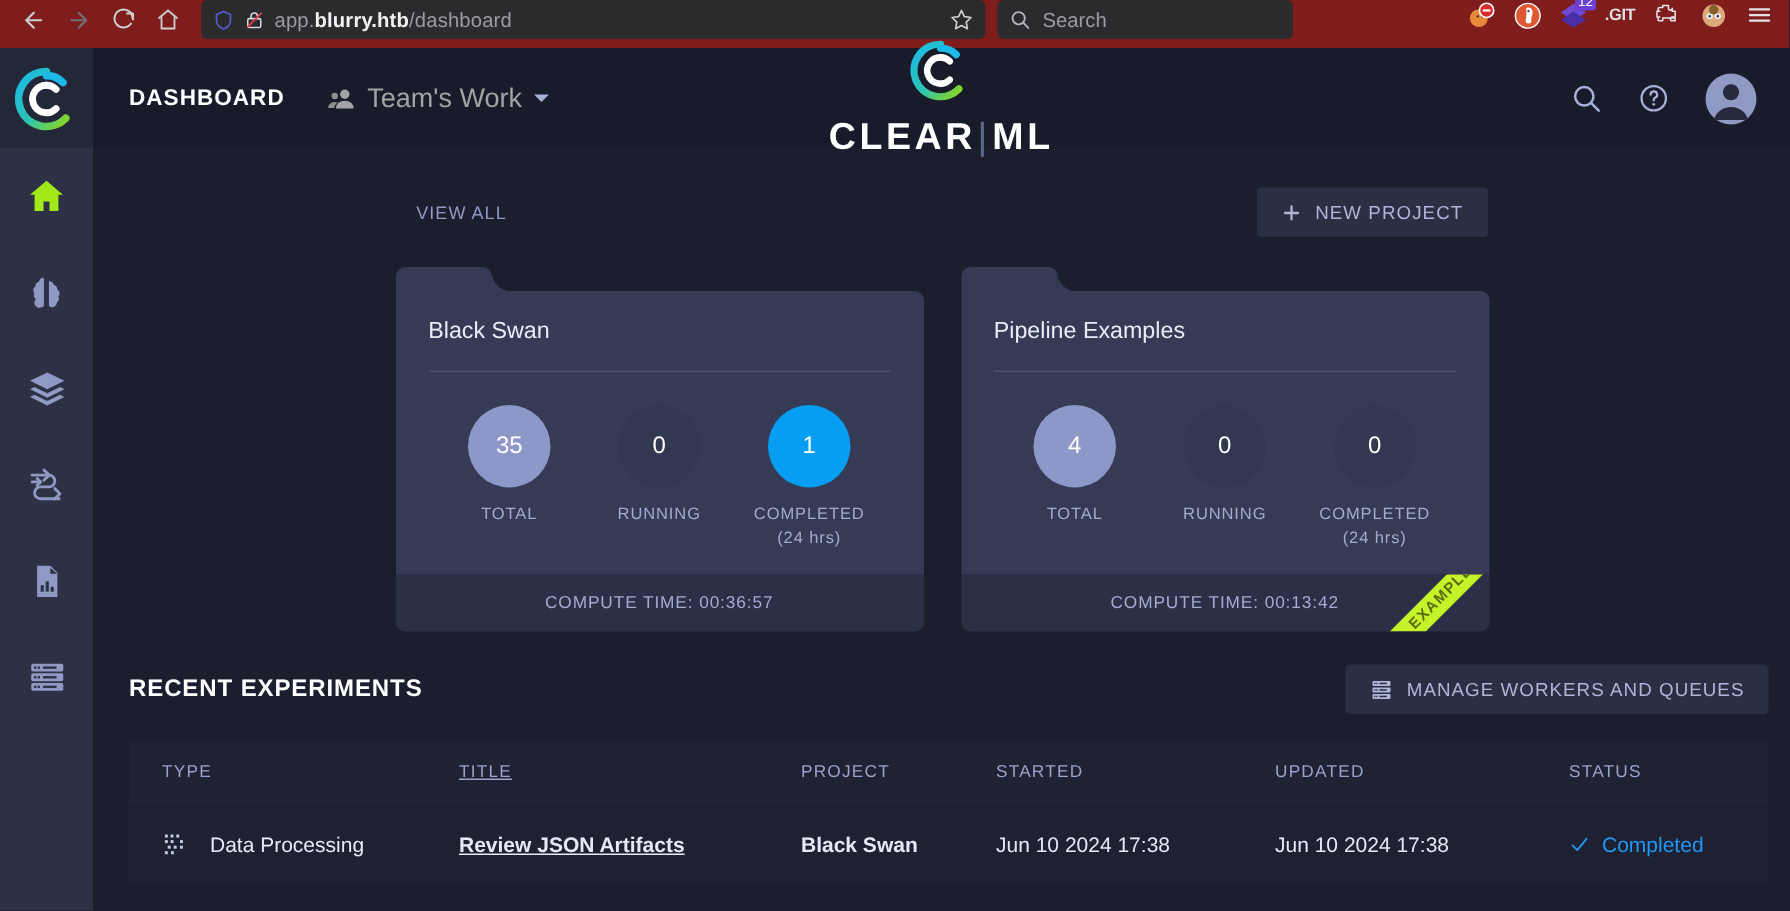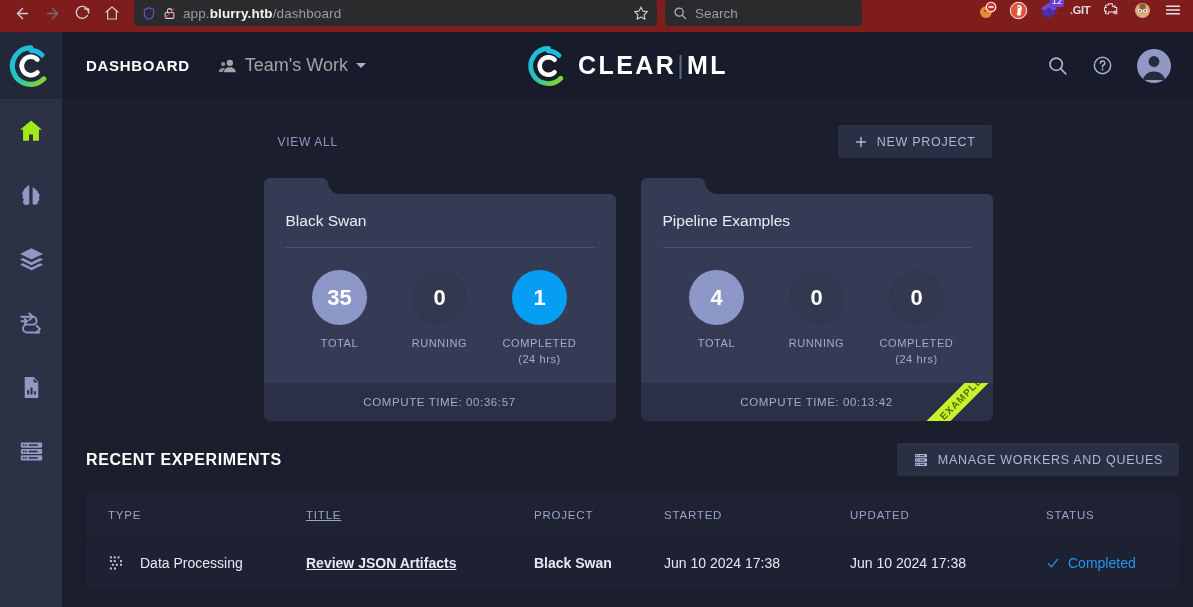--- a/index.html
+++ b/index.html
@@ -110,21 +110,21 @@
   }
   .team-sel {
     display: flex; align-items: center; gap: 8px;
     margin-left: 28px;
     color: #a3a3a3; font-size: 18px;
   }
   .caret { width: 0; height: 0; border-left: 5px solid transparent; border-right: 5px solid transparent; border-top: 5px solid #a7b0d6; }
   .logo-center {
     position: absolute; left: 50%; top: 50%;
     transform: translate(-50%, -50%);
-    display: flex; align-items: center; gap: 9px;
+    display: flex; align-items: center; gap: 9px; flex-direction: column;
   }
   .logo-word {
     font-size: 25px; font-weight: 700; color: #fff;
     letter-spacing: 2.4px; display: flex; align-items: center;
   }
   .logo-sep { color: #5b6a86; margin: 0 1px; font-weight: 400;}
   .top-right {
     margin-left: auto; display: flex; align-items: center; gap: 24px;
     color: #a7b0d6;
   }
@@ -190,21 +190,21 @@
     padding: 18px 22px 0 22px;
   }
   .card-title { font-size: 15.5px; color: #e9ecf7; }
   .card-div { height: 1px; background: #4b5270; margin: 17px 0 0 0; }
   .stats { display: flex; justify-content: space-around; padding: 22px 4px 16px 4px; }
   .stat { width: 108px; text-align: center; }
   .bubble {
     width: 55px; height: 55px; border-radius: 50%;
     margin: 0 auto 10px auto;
     display: flex; align-items: center; justify-content: center;
-    font-size: 22px; font-weight: 700; color: #fff;
+    font-size: 16px; font-weight: 400; color: #fff;
   }
   .bubble.total { background: #8e98c8; }
   .bubble.zero  { background: #323850; }
   .bubble.blue  { background: #069ef3; }
   .stat-lbl { font-size: 11px; color: #a2abd0; letter-spacing: .6px; line-height: 16px; }
   .card-foot {
     background: #2b3047;
     border-radius: 0 0 6px 6px;
     height: 38px;
     display: flex; align-items: center; justify-content: center;

